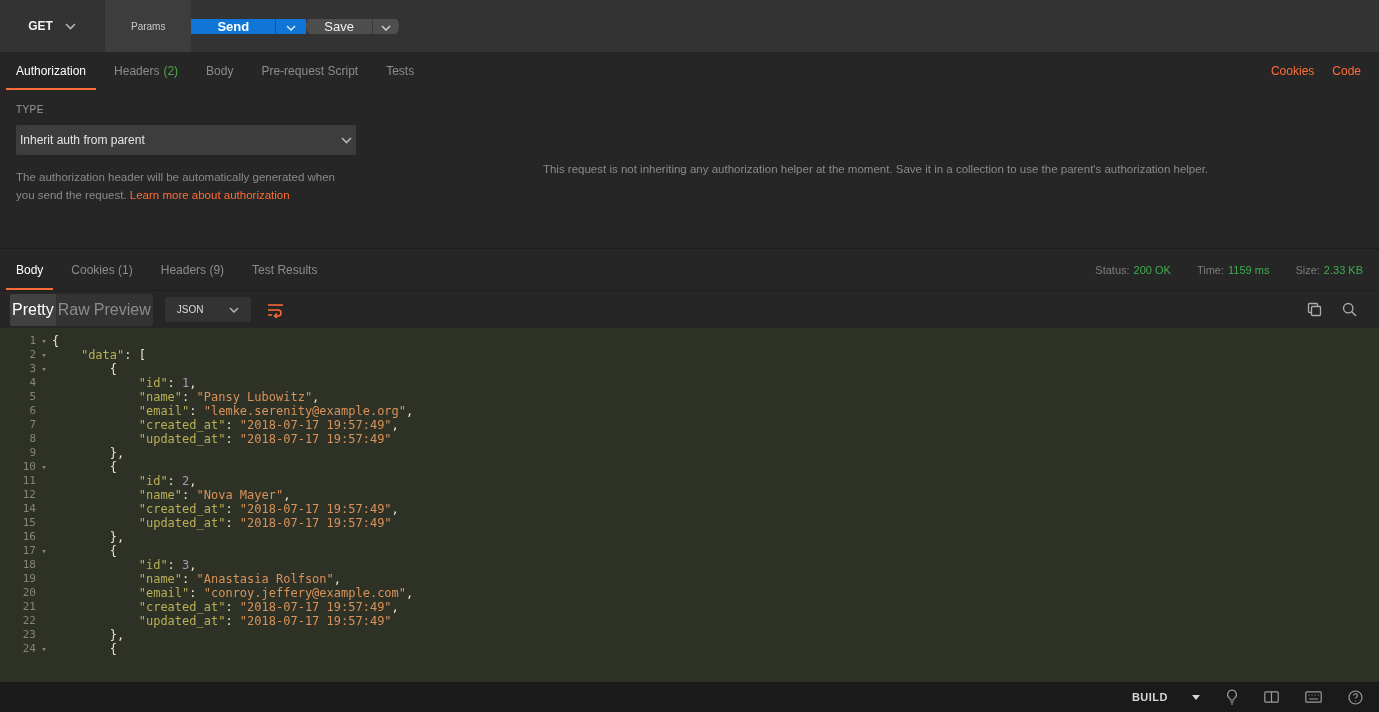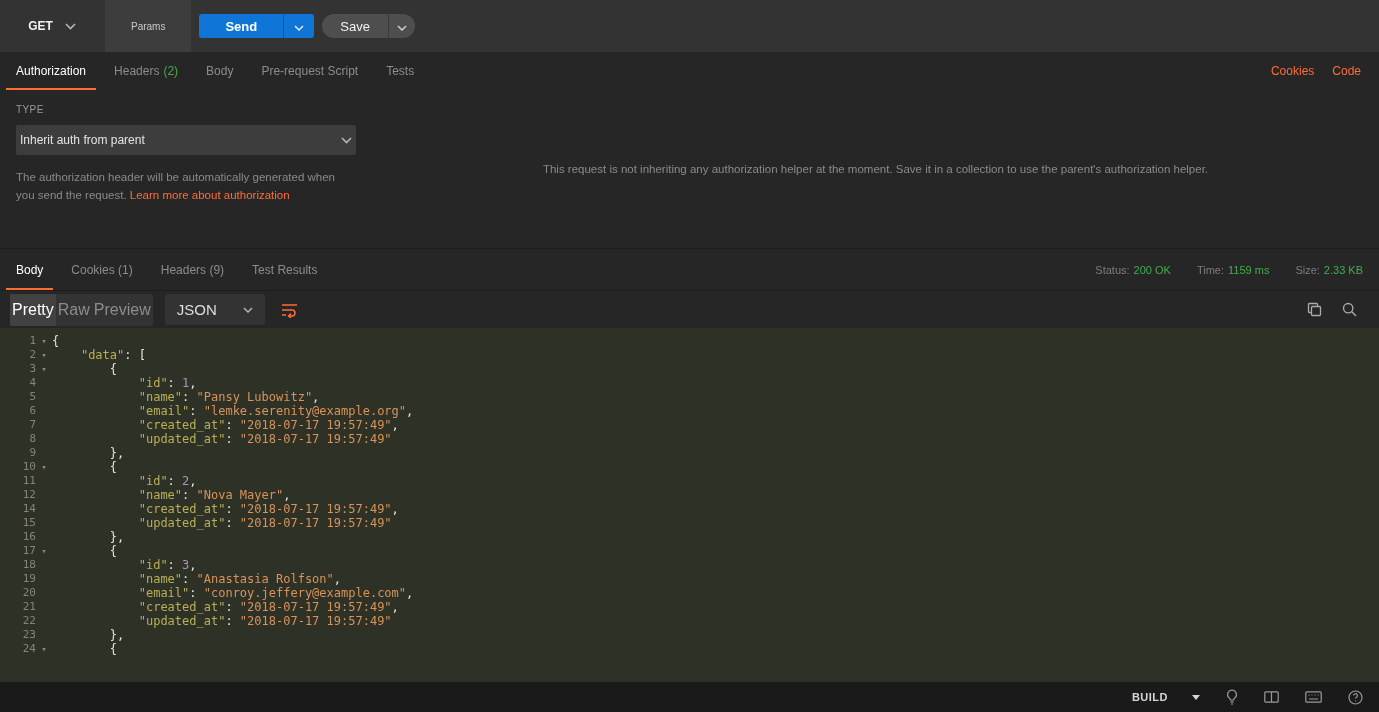--- a/index.html
+++ b/index.html
@@ -15,21 +15,21 @@
   
   .request-bar { height:52px; background:#333333; display:flex; align-items:center; flex-shrink:0; }
   .method-select { width:104px; height:100%; display:flex; align-items:center; justify-content:center; gap:12px;
     color:#f2f2f2; font-weight:bold; font-size:12px; cursor:pointer; }
   .method-select svg, .type-select svg, .format-select svg { color:#b5b5b5; }
   .url-field { flex:1; height:100%; background:#3d3d3d; display:flex; align-items:center; padding:0 16px; }
   .url-input { width:100%; background:transparent; border:none; outline:none; color:#a9a9a9; font-size:12px;
     font-family:"Liberation Sans", sans-serif; }
   .params-btn { height:100%; background:#3d3d3d; color:#c9c9c9; font-size:10px; display:flex; align-items:center;
     padding:0 26px; border-left:1px solid rgba(0,0,0,0.18); cursor:pointer; }
-  .split-btn { display:flex; height:24px; margin-left:8px; border-radius:3px; overflow:hidden; flex-shrink:0; }
+  .split-btn { display:flex; height:24px; border-radius:3px; overflow:hidden; flex-shrink:0;align-items:center; }
   .split-btn:last-child { margin-right:17px;border-radius:20px; }
   .send-main { background:#0f76d7; color:#fff; font-size:13px; font-weight:bold; border:none; padding:0 26px; cursor:pointer;
     font-family:"Liberation Sans", sans-serif; }
   .send-caret { background:#0f76d7; color:#dceaf9; border:none; border-left:1px solid rgba(0,0,0,0.28); padding:0 10px; cursor:pointer; }
   .save-main { background:#4e4e4e; color:#f0f0f0; font-size:13px; border:none; padding:0 18px; cursor:pointer;
     font-family:"Liberation Sans", sans-serif; }
   .save-caret { background:#4e4e4e; color:#cfcfcf; border:none; border-left:1px solid rgba(0,0,0,0.25); padding:0 8px; cursor:pointer; }
 
   
   .tabs-row { height:38px; display:flex; align-items:stretch; padding-left:2px; flex-shrink:0; }
@@ -55,21 +55,21 @@
   .response-header { height:42px; display:flex; align-items:stretch; border-top:1px solid #1c1c1c; flex-shrink:0; }
   .response-meta { margin-left:auto; display:flex; align-items:center; gap:26px; padding-right:16px; font-size:11px; white-space:nowrap; }
   .meta-label { color:#7d7d7d; }
   .meta-value { color:#3fae4e; margin-left:4px; }
 
   .response-toolbar { height:38px; display:flex; align-items:center; padding:0 10px; border-top:1px solid #1f1f1f; flex-shrink:0; }
   .view-group { display:flex; background:#333333; border-radius:2px; overflow:hidden; }
   .view-btn { padding:7px 2px; font-size:16px; color:#8c8c8c; cursor:pointer; }
   .view-btn.active { background:#414141; color:#ffffff; }
   .format-select { margin-left:12px; background:#333333; border-radius:2px; display:flex; align-items:center; gap:26px;
-    padding:7px 12px; color:#dedede; font-size:15px; cursor:pointer; }
+    padding:7px 12px; color:#dedede; font-size:10px; cursor:pointer; }
   .wrap-btn { margin-left:12px; color:#ff6c37; display:flex; align-items:center; cursor:pointer; padding:4px; }
   .toolbar-right { margin-left:auto; display:flex; align-items:center; gap:20px; padding-right:12px; color:#ababab; }
   .tool-icon { display:flex; cursor:pointer; }
 
   
   .code-area { flex:1; background:#2e3126; overflow:hidden; padding-top:6px;
     font-family:"DejaVu Sans Mono", monospace; font-size:12px; }
   .code-line { display:flex; line-height:14px; white-space:pre; }
   .gutter-num { width:36px; text-align:right; color:#85857a; font-size:11px; flex-shrink:0; }
   .fold-mark { width:16px; text-align:center; color:#85857a; font-size:9px; flex-shrink:0; }

